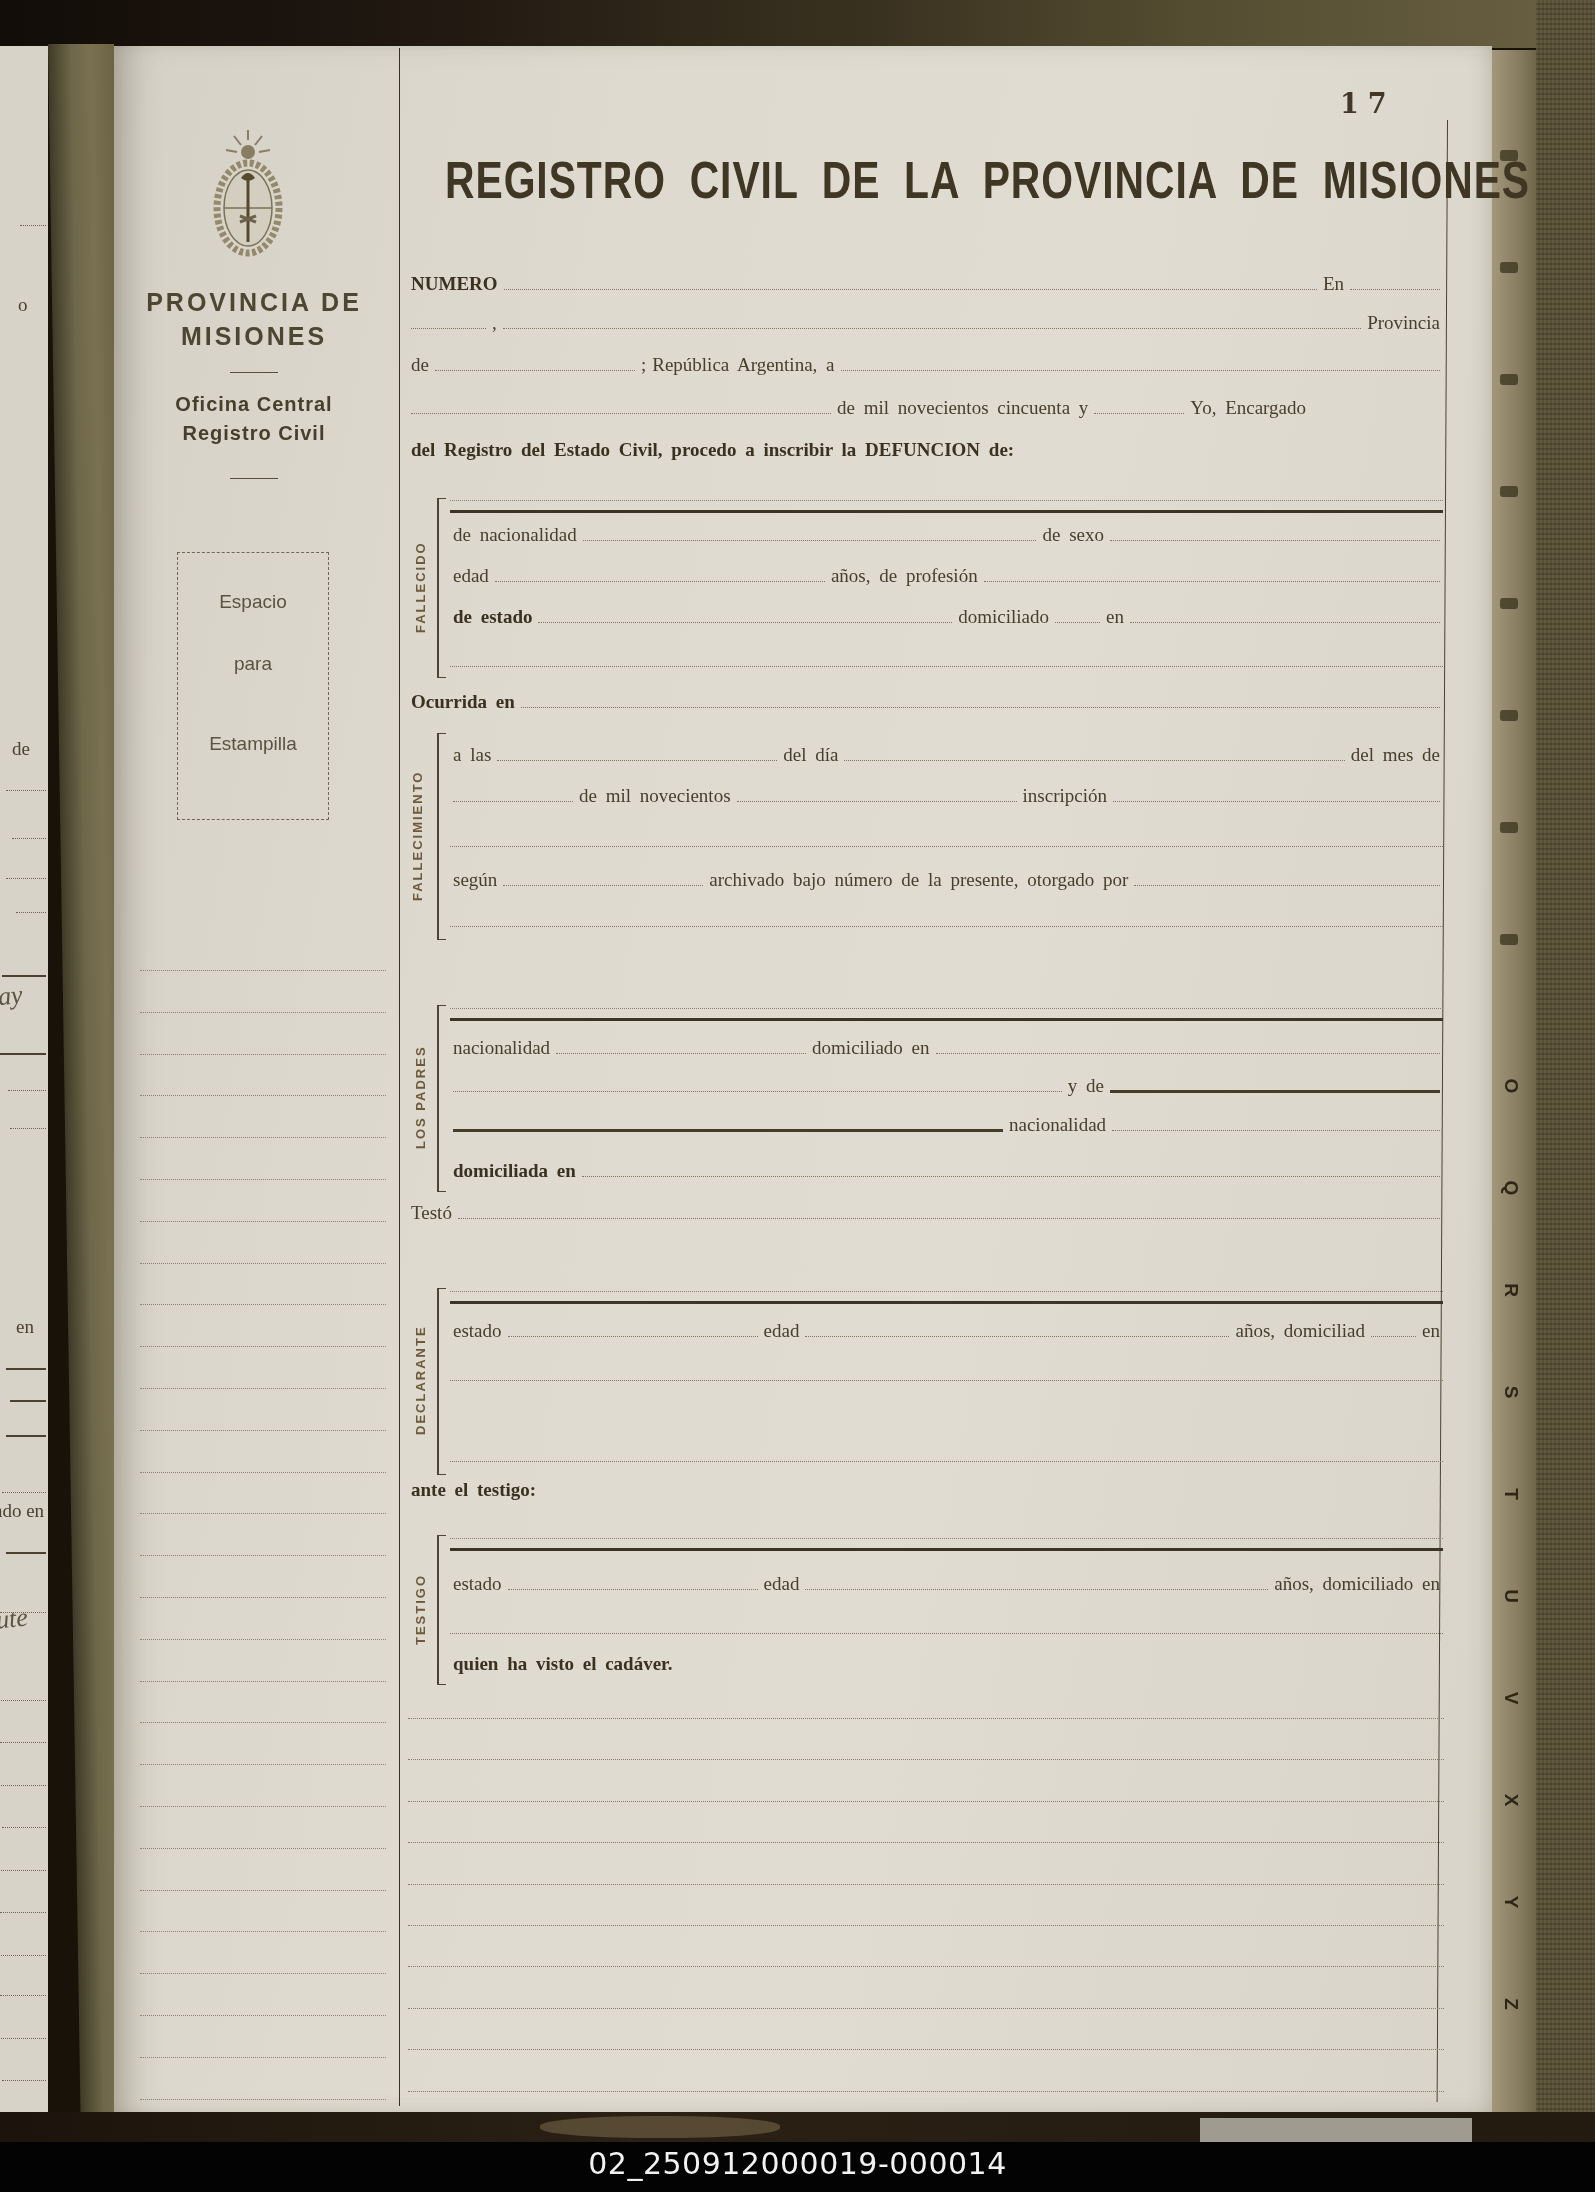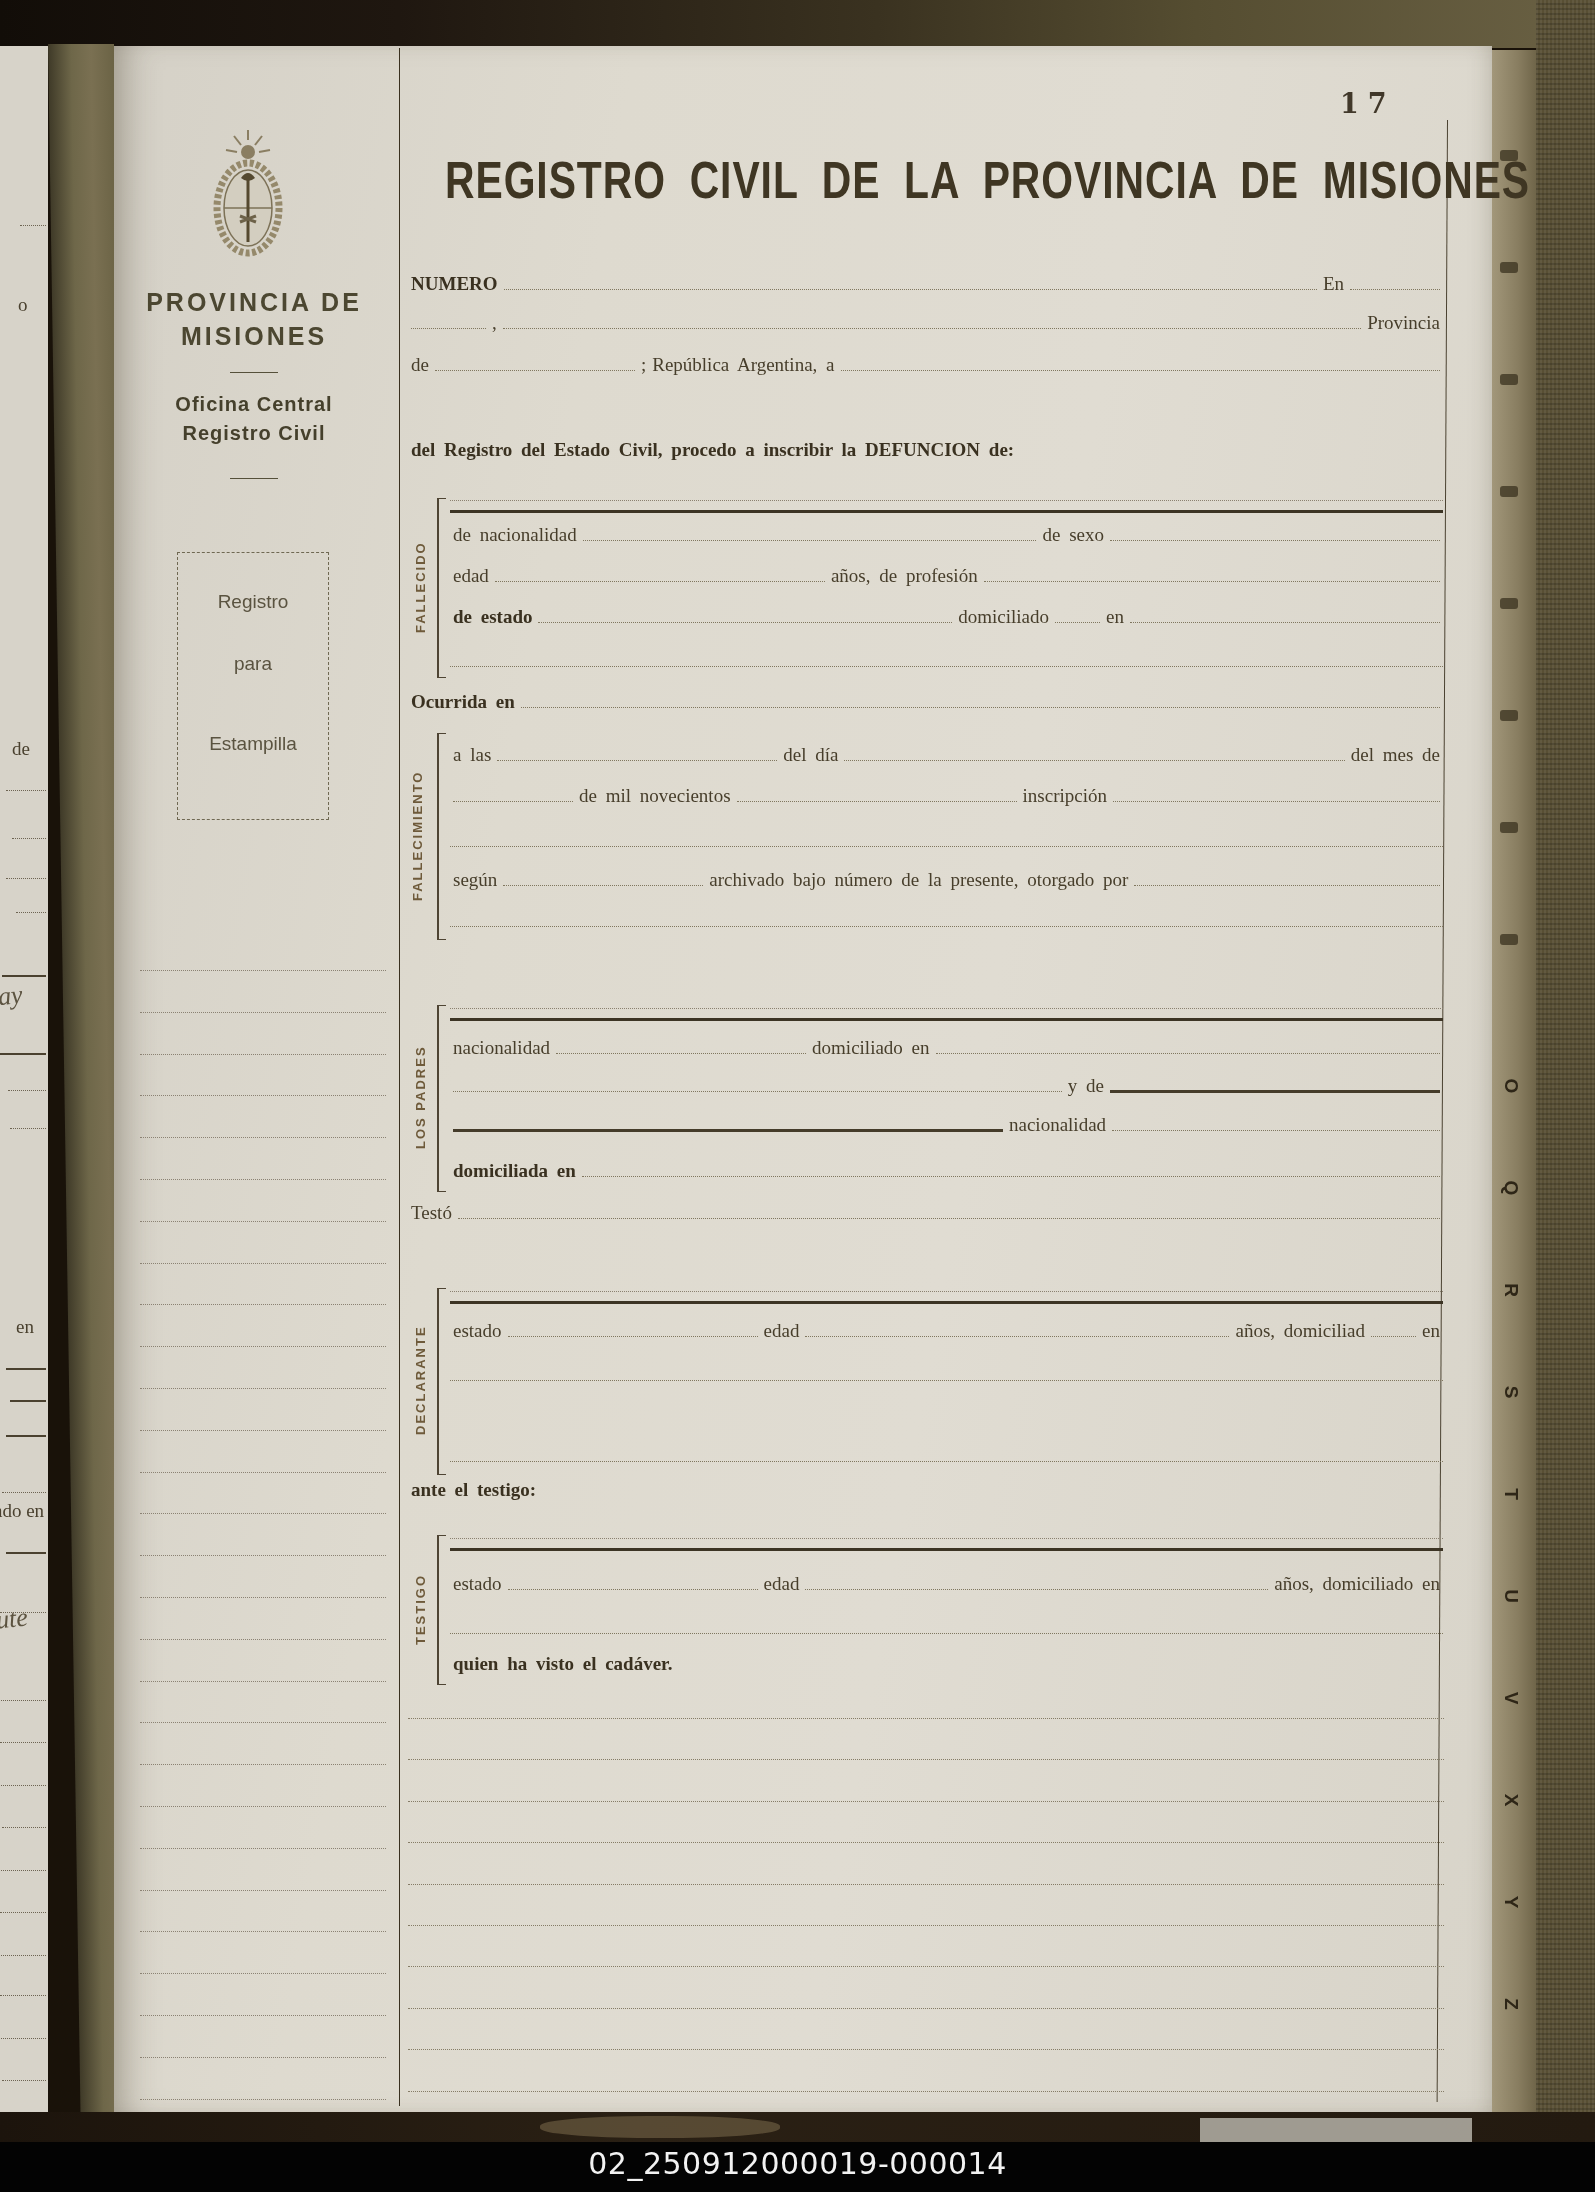--- a/index.html
+++ b/index.html
@@ -138,21 +138,21 @@
     <path d="M45 52 Q52 42 59 52 Q52 58 45 52Z" fill="#55492f"></path>
     <path d="M44 96 L60 90 M44 90 L60 96" stroke="#6d6249" stroke-width="3"></path>
   </svg>
   <div class="prov" style="top:288px">PROVINCIA DE</div>
   <div class="prov" style="top:322px">MISIONES</div>
   <div class="srule" style="top:372px"></div>
   <div class="office" style="top:393px">Oficina Central</div>
   <div class="office" style="top:422px">Registro Civil</div>
   <div class="srule" style="top:478px"></div>
   <div class="stamp">
-    <span style="top:38px">Registro</span>
+    <span style="top:38px">Espacio</span>
     <span style="top:100px">para</span>
     <span style="top:180px">Estampilla</span>
   </div>
   <div class="vdiv"></div>
   <div class="rdiv"></div>
 
   <div class="pageno">17</div>
   <div class="title">REGISTRO CIVIL DE LA PROVINCIA DE MISIONES</div>
 
   <div class="row" style="top:265px">
@@ -166,20 +166,26 @@
     <span class="lbl">,</span>
     <span class="fill"></span>
     <span class="lbl">Provincia</span>
   </div>
   <div class="row" style="top:346px">
     <span class="lbl">de</span>
     <span class="fill w200"></span>
     <span class="lbl">;</span>
     <span class="lbl">República Argentina, a</span>
     <span class="fill"></span>
+  </div>
+  <div class="row" style="top:389px">
+    <span class="fill w420"></span>
+    <span class="lbl">de mil novecientos cincuenta y</span>
+    <span class="fill w90"></span>
+    <span class="lbl">Yo, Encargado</span>
   </div>
   <div class="row" style="top:431px">
     <span class="lbl dk">del Registro del Estado Civil, procedo a inscribir la DEFUNCION de:</span>
   </div>
 
   <div class="brk" style="top:498px;height:178px"></div>
   <div class="vlab" style="left:407px;top:498px;height:178px">FALLECIDO</div>
   <div class="nline" style="top:500px"></div>
   <div class="row sec" style="top:516px">
     <span class="lbl">de nacionalidad</span>

